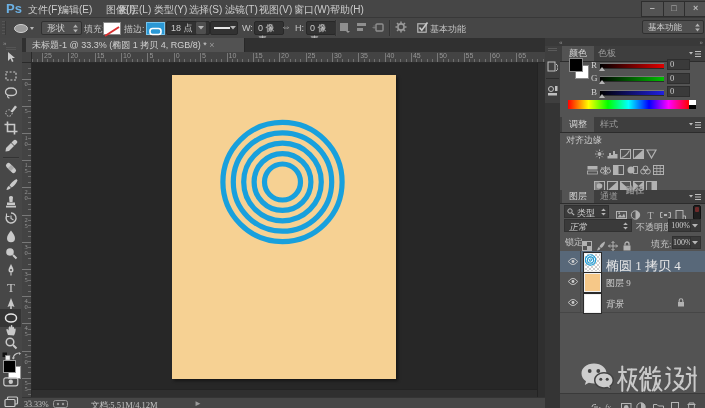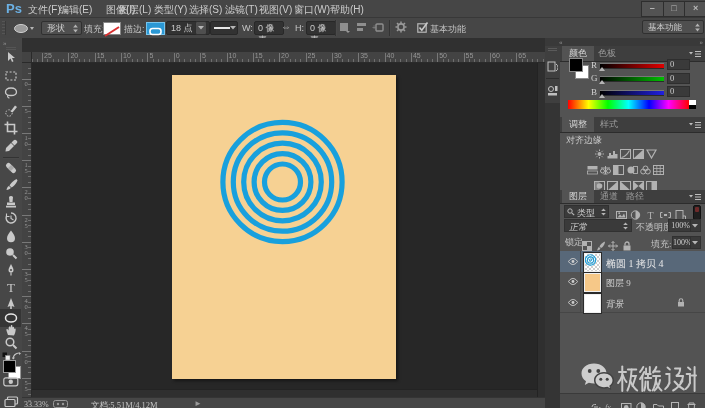--- a/index.html
+++ b/index.html
@@ -148,20 +148,21 @@
     </svg>
 <span class="olbl" style="left:430px;top:23px;">基本功能</span>
 <div class="obox" style="left:642px;top:20px;width:55px;height:12px;line-height:12px;padding-left:5px;font-size:8.5px;">基本功能<span style="position:absolute;right:3px;top:2px;">
         <svg width="5" height="9" style="display:block">
           <path d="M2.5 0.5 L4.8 3.5 H0.2 Z" fill="#b5b5b5"></path>
           <path d="M2.5 8.5 L4.8 5.5 H0.2 Z" fill="#b5b5b5"></path>
         </svg>
       </span></div>
 
 <div id="tabbar" class="abs"></div>
+<div id="doctab" class="abs">未标题-1 @ 33.3% (椭圆 1 拷贝 4, RGB/8) * <span style="color:#9a9a9a">×</span></div>
 
 <div id="hruler" class="abs">
       <div id="hticks">
         <div class="htick" style="left:4.2px"></div>
         <div class="htick" style="left:9.5px"></div>
         <div class="htick" style="left:14.7px"></div>
         <div class="htick" style="left:20.0px"></div>
         <div class="htick" style="left:25.3px"></div>
         <div class="htick" style="left:30.5px"></div>
         <div class="htick" style="left:35.8px"></div>
@@ -676,21 +677,21 @@
       </svg></div>
     <div style="position:absolute;left:86px;top:60px;width:11px;height:10px;"><svg width="11" height="10" viewBox="0 0 11 10">
         <rect x="0.5" y="0.5" width="10" height="9" fill="none" stroke="#b2b2b2"></rect>
         <rect x="5.5" y="0.5" width="5" height="9" fill="#b2b2b2"></rect>
       </svg></div>
   </div>
 
 <div class="ptabs" style="left:560px;top:190px;height:13px;"></div>
 <div class="ptab on abs" style="left:562px;top:190px;height:13px;line-height:13px;">图层</div>
 <div class="ptab abs" style="left:593px;top:190px;height:13px;line-height:13px;">通道</div>
-<div class="ptab abs" style="left:619px;top:190px;height:13px;line-height:13px;">路径</div>
+<div class="ptab abs" style="left:619px;top:184px;height:13px;line-height:13px;font-weight:bold;">路径</div>
 <span class="pmenu abs" style="left:689px;top:194px;">
     <svg width="12" height="7" style="display:block">
       <path d="M0 1 l4 0 -2 2.6 z" fill="#bdbdbd"></path>
       <g stroke="#bdbdbd">
         <path d="M6 0.5 h6 M6 3 h6 M6 5.5 h6"></path>
       </g>
     </svg>
   </span>
 
 <div class="field" style="left:564px;top:205px;width:43px;height:11px;">
@@ -794,21 +795,21 @@
     </div>
     <div style="position:absolute;left:24px;top:2px;width:15px;height:17px;background:#fff;background-image:linear-gradient(45deg,#cfcfcf 25%,transparent 25%,transparent 75%,#cfcfcf 75%),linear-gradient(45deg,#cfcfcf 25%,transparent 25%,transparent 75%,#cfcfcf 75%);background-size:4px 4px;background-position:0 0,2px 2px;border:1px solid #f0f0f0;outline:1px solid #2a2a2a;">
       <svg style="display:block" width="15" height="17">
         <g fill="none" stroke="#1b9fdb">
           <circle cx="5.5" cy="6" r="5.2" stroke-width="1.1"></circle>
           <circle cx="5.5" cy="6" r="3.1" stroke-width="1.1"></circle>
           <circle cx="5.5" cy="6" r="1.1" stroke-width="1"></circle>
         </g>
       </svg>
     </div>
-    <div style="position:absolute;left:46px;top:6px;font-size:10px;color:#e8e8e8;">椭圆 1 拷贝 4</div>
+    <div style="position:absolute;left:46px;top:6px;font-size:13px;color:#e8e8e8;">椭圆 1 拷贝 4</div>
     <div style="position:absolute;left:8px;top:27px;">
       <svg style="display:block" width="10" height="7" viewBox="0 0 10 7">
         <path d="M0.5 3.5 C2 1 4 0.5 5 0.5 C6 0.5 8 1 9.5 3.5 C8 6 6 6.5 5 6.5 C4 6.5 2 6 0.5 3.5 Z" fill="none" stroke="#cfcfcf" stroke-width="0.9"></path>
         <circle cx="5" cy="3.5" r="1.4" fill="#cfcfcf"></circle>
       </svg>
     </div>
     <div style="position:absolute;left:24px;top:22px;width:15px;height:17px;background:#f6c888;border:1px solid #f0f0f0;outline:1px solid #2a2a2a;"></div>
     <div style="position:absolute;left:46px;top:26px;font-size:9px;color:#cfcfcf;">图层 9</div>
     <div style="position:absolute;left:8px;top:48px;">
       <svg style="display:block" width="10" height="7" viewBox="0 0 10 7">

